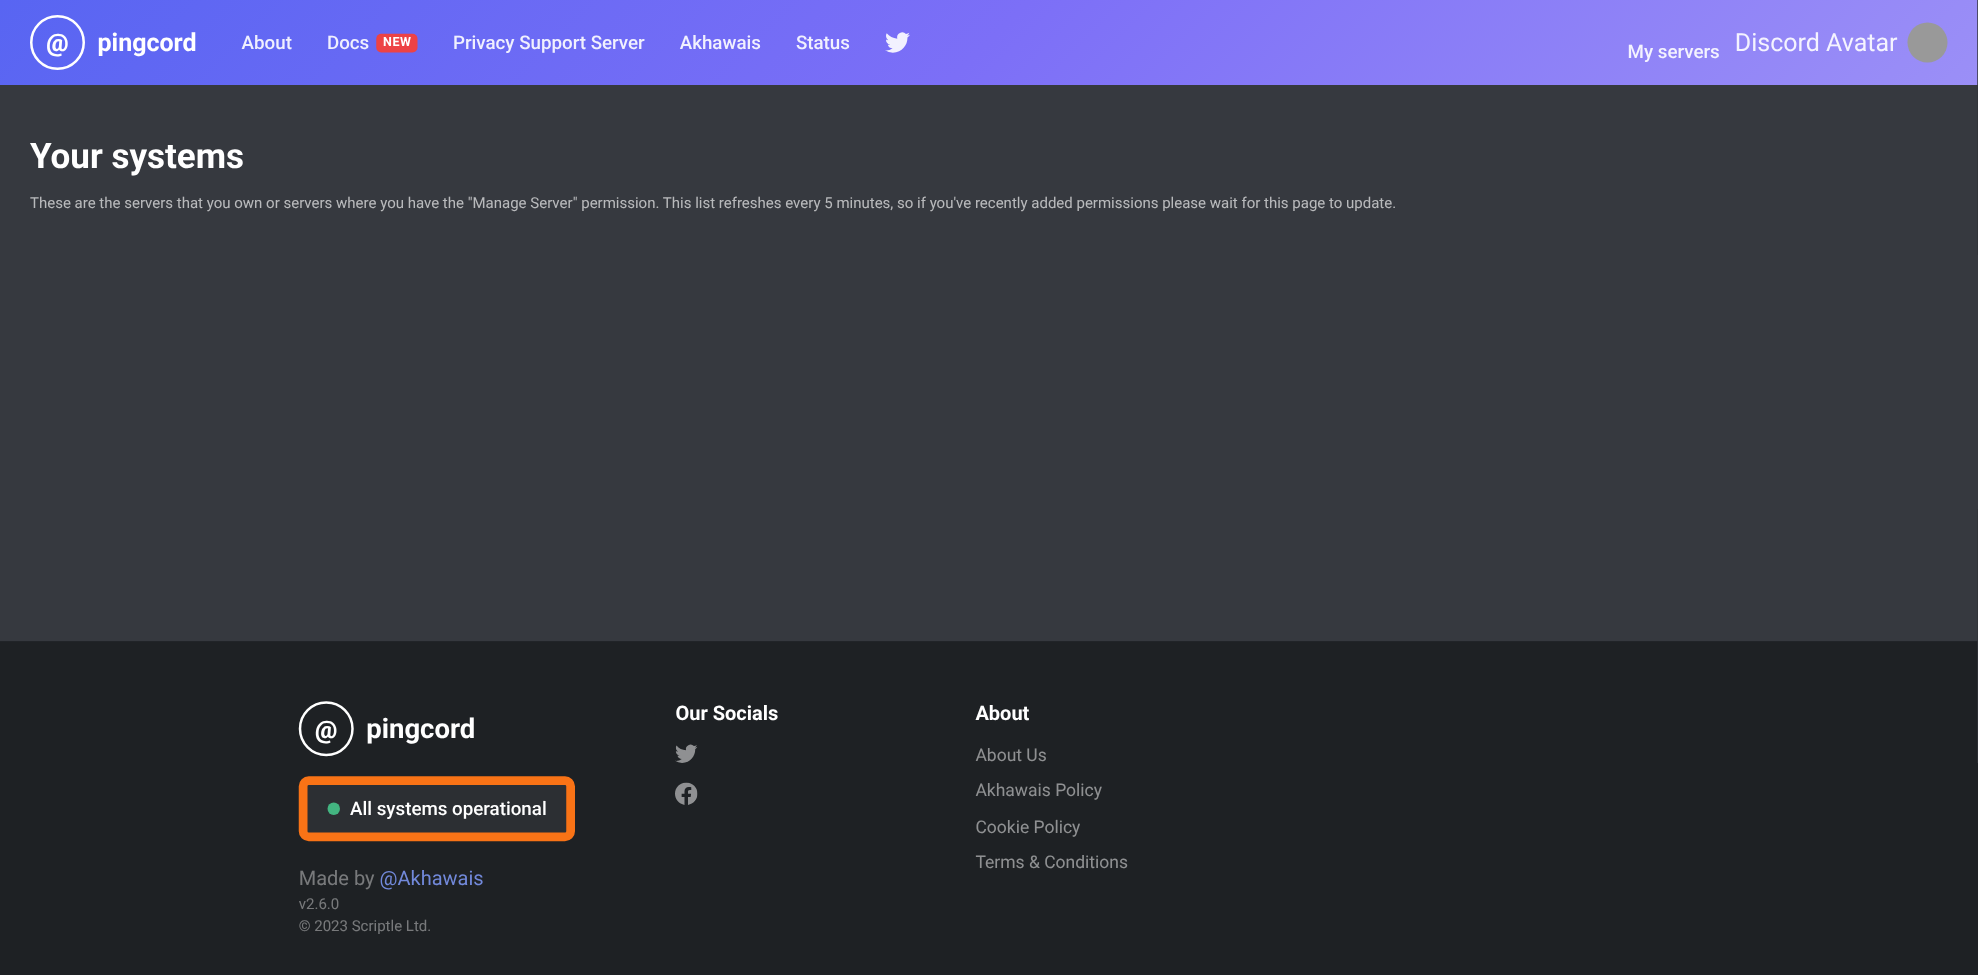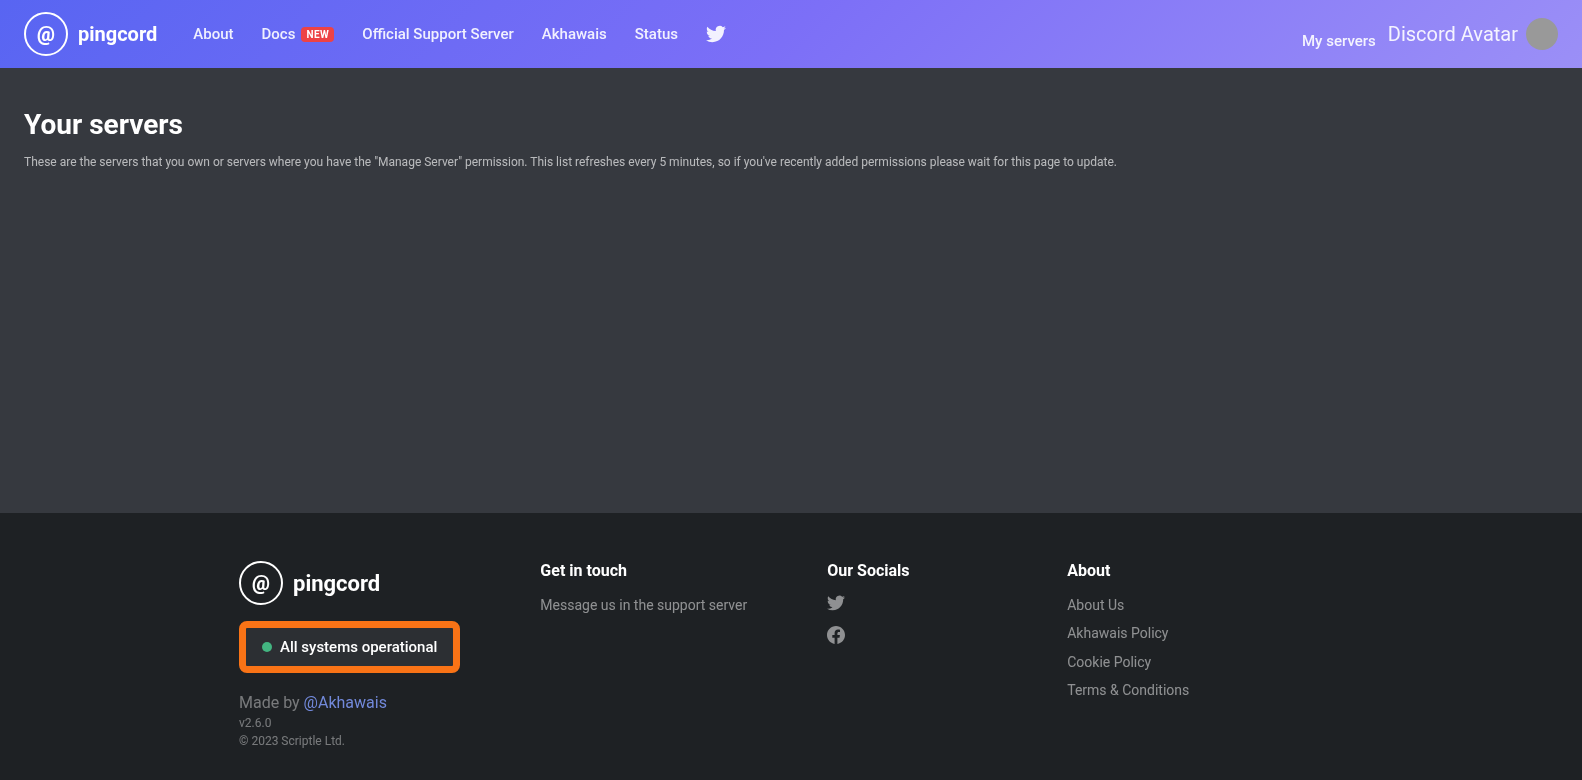--- a/index.html
+++ b/index.html
@@ -240,21 +240,21 @@
   </a>
   <div class="navbar-nav">
     <a class="nav-link" href="#">
       <span>About</span>
     </a>
     <a class="nav-link" href="#">
       <span>Docs</span>
       <span class="badge-new">NEW</span>
     </a>
     <a class="nav-link" href="#">
-      <span>Official Support Server</span>
+      <span>Privacy Support Server</span>
     </a>
     <a class="nav-link" href="#">
       <span>Akhawais</span>
     </a>
     <a class="nav-link" href="#">
       <span>Status</span>
     </a>
     <a class="nav-link" href="#">
       <svg class="twitter-icon" viewBox="0 0 24 24">
         <path d="M23.953 4.57a10 10 0 01-2.825.775 4.958 4.958 0 002.163-2.723c-.951.555-2.005.959-3.127 1.184a4.92 4.92 0 00-8.384 4.482C7.69 8.095 4.067 6.13 1.64 3.162a4.822 4.822 0 00-.666 2.475c0 1.71.87 3.213 2.188 4.096a4.904 4.904 0 01-2.228-.616v.06a4.923 4.923 0 003.946 4.827 4.996 4.996 0 01-2.212.085 4.936 4.936 0 004.604 3.417 9.867 9.867 0 01-6.102 2.105c-.39 0-.779-.023-1.17-.067a13.995 13.995 0 007.557 2.209c9.053 0 13.998-7.496 13.998-13.985 0-.21 0-.42-.015-.63A9.935 9.935 0 0024 4.59z"></path>
@@ -264,21 +264,21 @@
   <div class="navbar-right">
     <a class="my-servers-link" href="#">My servers</a>
     <div class="discord-avatar-area">
       <span class="discord-label">Discord Avatar</span>
       <div class="avatar-placeholder"></div>
     </div>
   </div>
 </nav>
 
 <main class="main-content">
-  <h1 class="page-title">Your servers</h1>
+  <h1 class="page-title">Your systems</h1>
   <p class="page-subtitle">These are the servers that you own or servers where you have the "Manage Server" permission. This list refreshes every 5 minutes, so if you've recently added permissions please wait for this page to update.</p>
 </main>
 
 <footer class="footer">
   <div class="footer-inner">
 
     <div class="footer-brand-col">
       <div class="footer-logo">
         <div class="footer-logo-icon">@</div>
         <span class="footer-logo-name">pingcord</span>
@@ -288,24 +288,20 @@
         <span>All systems operational</span>
       </div>
       <p class="footer-made-by">
         <span>Made by</span>
         <a href="#">@Akhawais</a>
       </p>
       <p class="footer-version">v2.6.0</p>
       <p class="footer-copyright">© 2023 Scriptle Ltd.</p>
     </div>
 
-    <div class="footer-col">
-      <div class="footer-col-title">Get in touch</div>
-      <p>Message us in the support server</p>
-    </div>
 
     <div class="footer-col">
       <div class="footer-col-title">Our Socials</div>
       <a href="#" class="social-link">
         <span class="social-icon">
           <svg viewBox="0 0 24 24">
             <path d="M23.953 4.57a10 10 0 01-2.825.775 4.958 4.958 0 002.163-2.723c-.951.555-2.005.959-3.127 1.184a4.92 4.92 0 00-8.384 4.482C7.69 8.095 4.067 6.13 1.64 3.162a4.822 4.822 0 00-.666 2.475c0 1.71.87 3.213 2.188 4.096a4.904 4.904 0 01-2.228-.616v.06a4.923 4.923 0 003.946 4.827 4.996 4.996 0 01-2.212.085 4.936 4.936 0 004.604 3.417 9.867 9.867 0 01-6.102 2.105c-.39 0-.779-.023-1.17-.067a13.995 13.995 0 007.557 2.209c9.053 0 13.998-7.496 13.998-13.985 0-.21 0-.42-.015-.63A9.935 9.935 0 0024 4.59z"></path>
           </svg>
         </span>
       </a>

